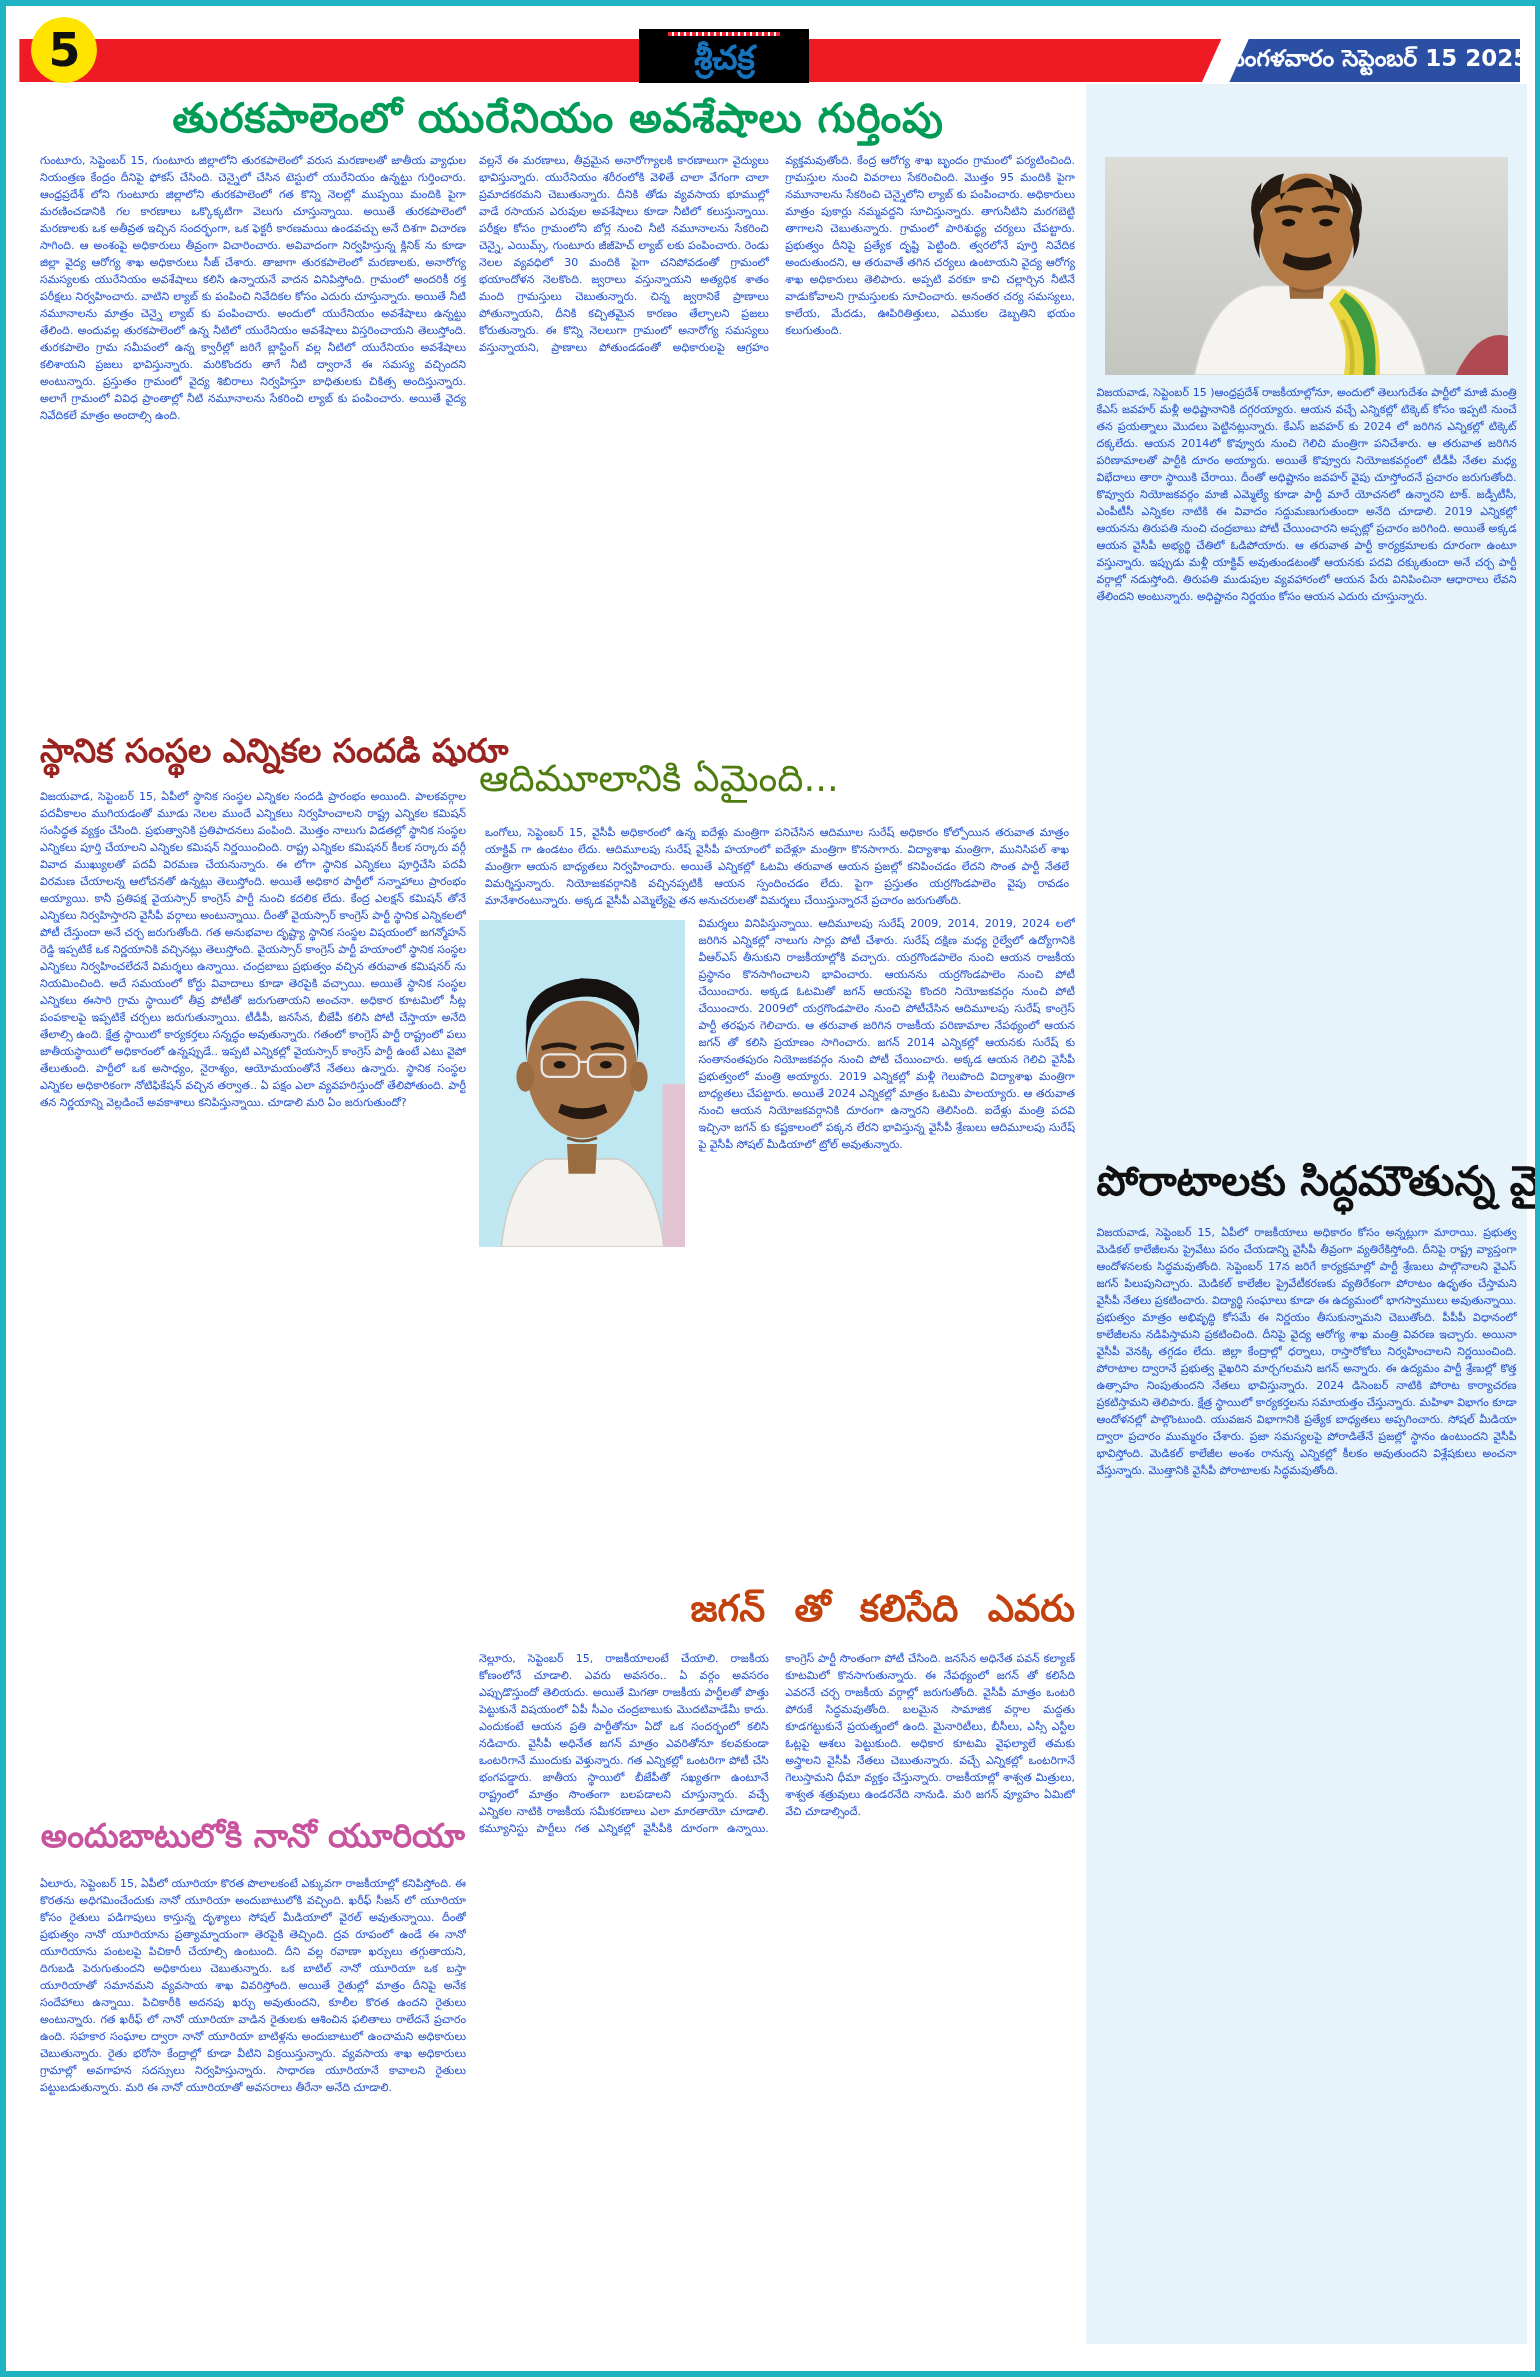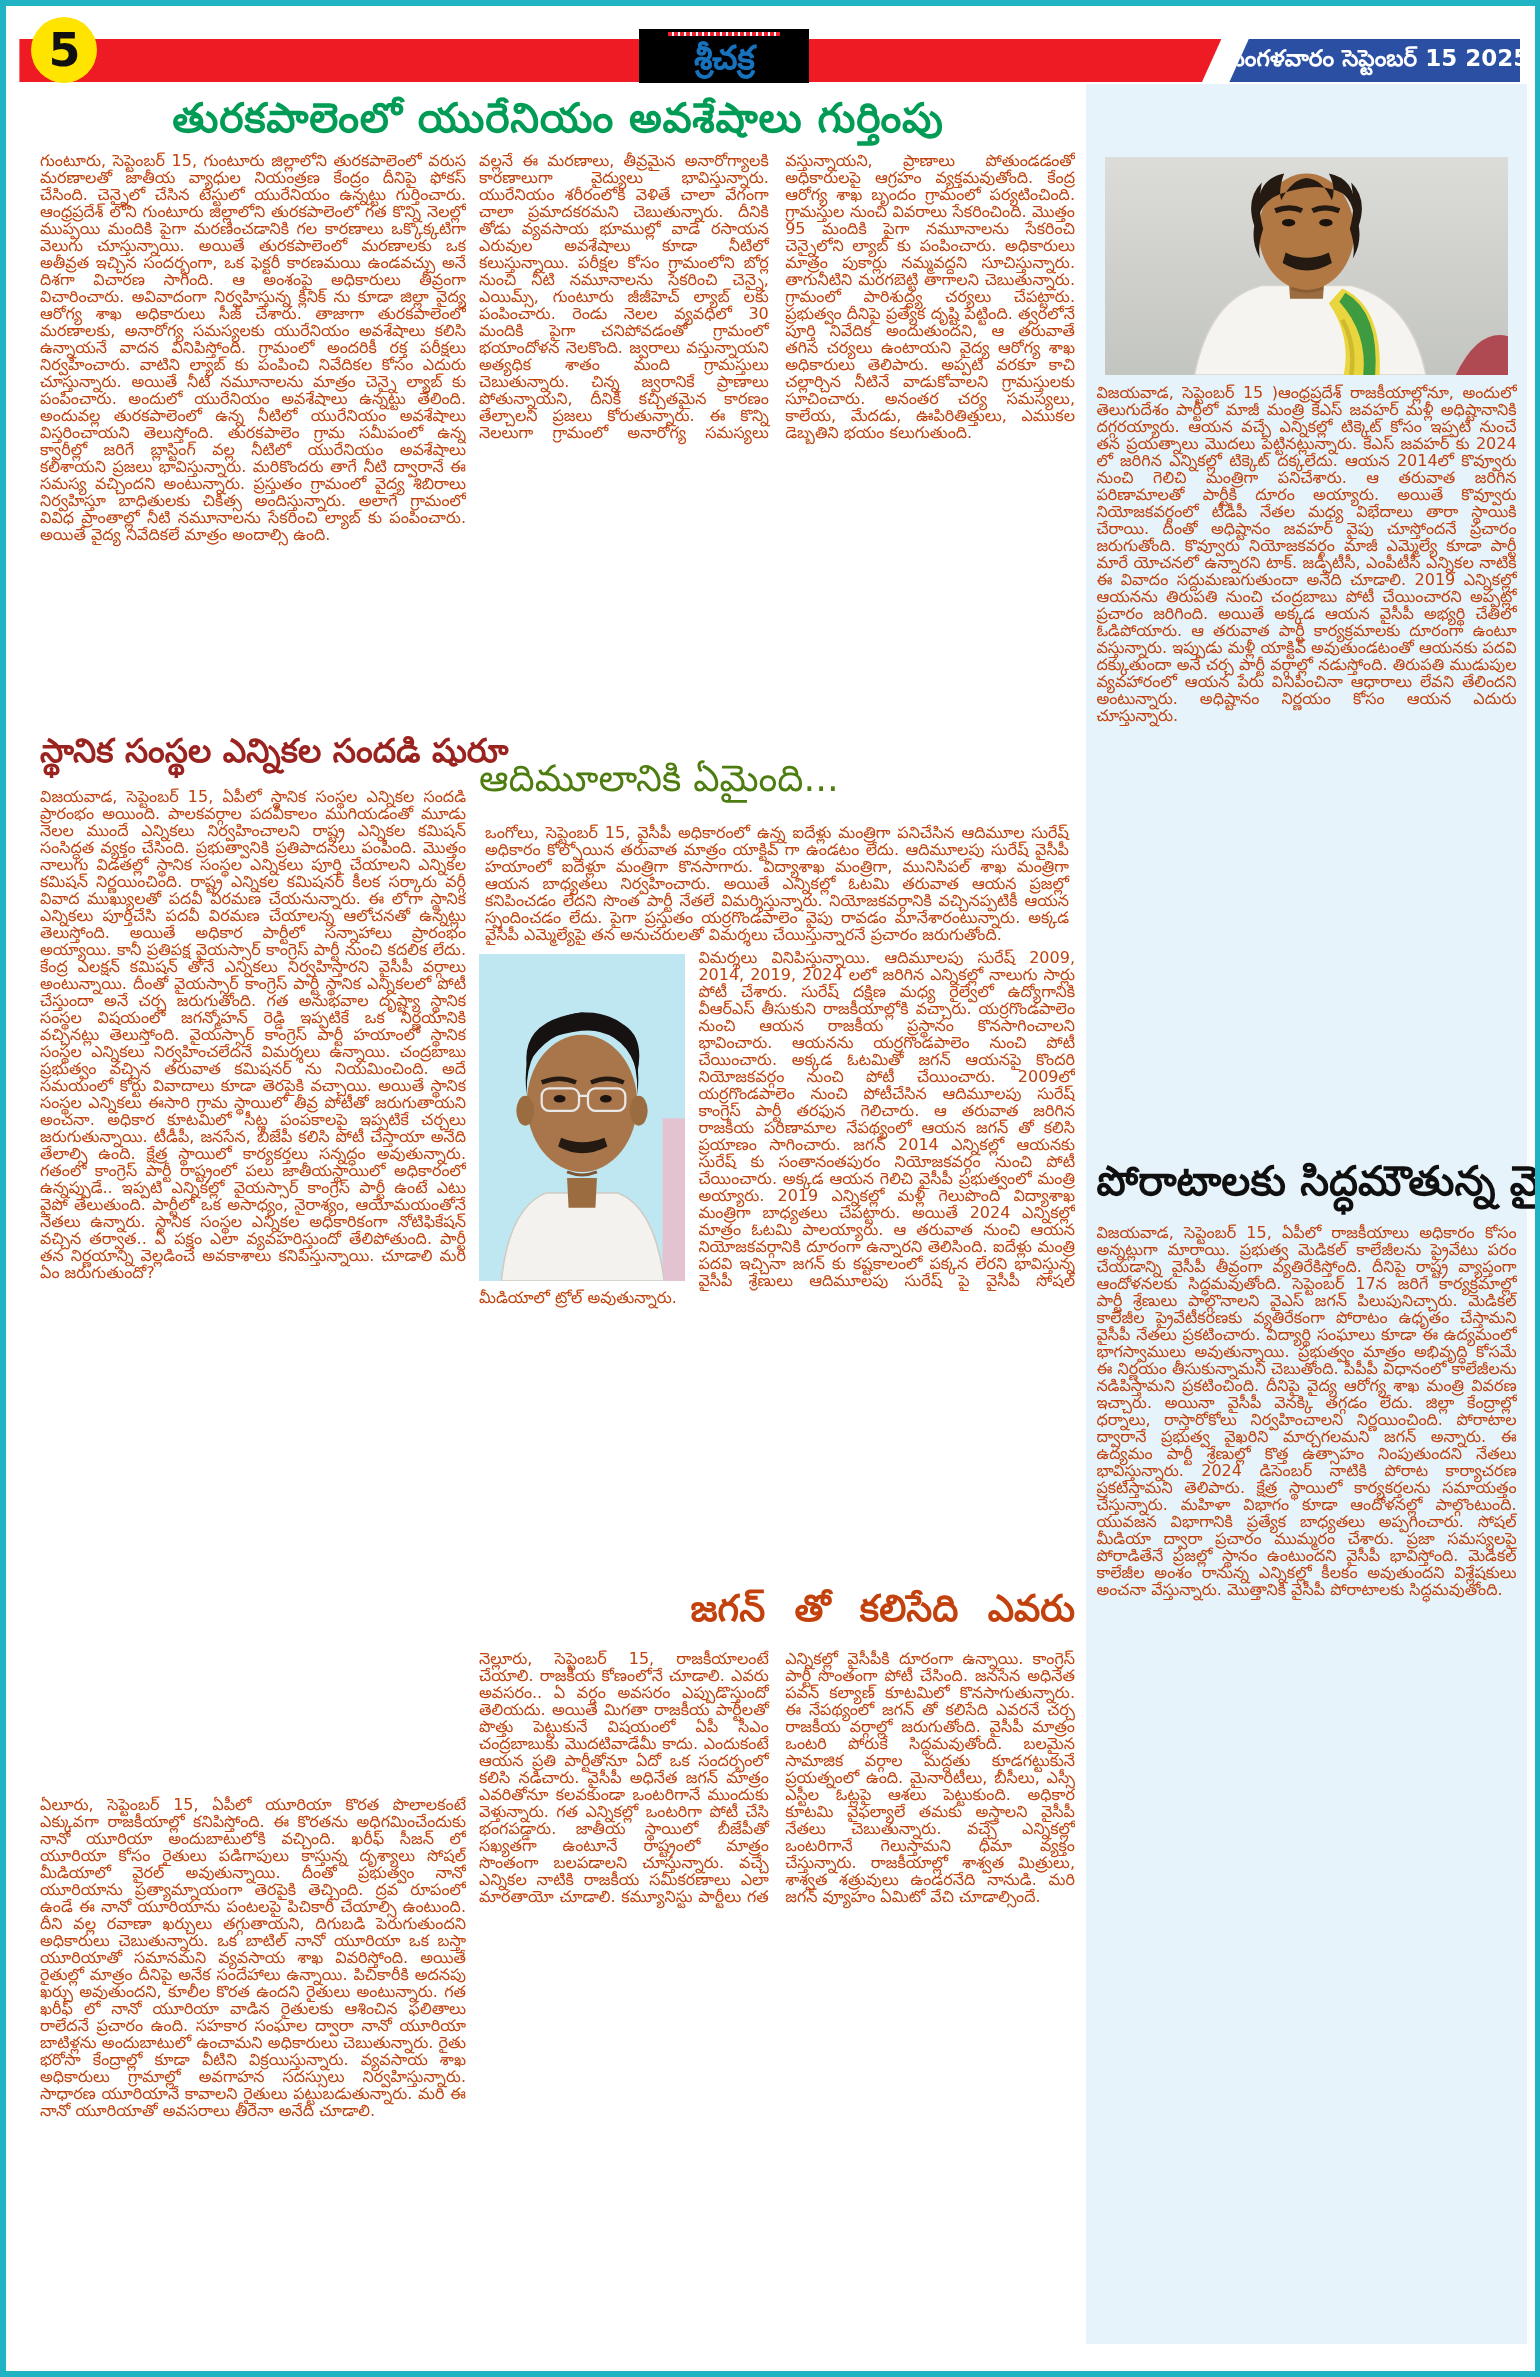--- a/index.html
+++ b/index.html
@@ -22,21 +22,21 @@
   .logo-box{position:absolute;left:620px;top:-10.4px;width:170px;height:54px;background:#000000;
     display:flex;flex-direction:column;align-items:center;justify-content:flex-start;padding-top:1.5px;box-sizing:border-box;}
   .logo-microtext{width:112px;height:4.5px;margin-top:1.5px;
     background:repeating-linear-gradient(90deg,#e23 0 3.7px,#fff 3.7px 6px);}
   .logo-text{font-size:33px;font-weight:bold;color:#1873bd;line-height:43px;
     text-shadow:0 0 0.7px #0c5fa8;}
   
   .main-headline{position:absolute;left:30px;top:88px;width:1044px;text-align:center;
     font-size:41px;font-weight:bold;color:#009c55;letter-spacing:0.7px;white-space:nowrap;}
   
-  .bodytext{font-size:16px;line-height:17px;text-align:justify;color:#c2410c;overflow:hidden;}
+  .bodytext{font-size:11px;line-height:17px;text-align:justify;color:#1d4ed8;overflow:hidden;}
   
   .col1{position:absolute;left:34px;top:146px;width:426px;}
   .uranium-col1{height:561px;}
   .local-heading{margin:18px 0 10.4px 0;text-align:center;font-size:33px;font-weight:bold;color:#9b231f;white-space:nowrap;}
   .local-body{height:1008px;}
   .nano-heading{margin:19.4px 0 12px 0;text-align:center;font-size:33px;font-weight:bold;color:#c8549f;white-space:nowrap;}
   .nano-body{height:417px;}
   
   .middle{position:absolute;left:473px;top:146px;width:596px;}
   .uranium-col2{height:587px;column-count:2;column-gap:16.4px;}
@@ -72,20 +72,21 @@
       <div class="logo-text">శ్రీచక్ర</div>
     </div>
   </div>
 
   <div class="main-headline">తురకపాలెంలో యురేనియం అవశేషాలు గుర్తింపు</div>
 
   <div class="col1">
     <div class="bodytext uranium-col1">గుంటూరు, సెప్టెంబర్ 15, గుంటూరు జిల్లాలోని తురకపాలెంలో వరుస మరణాలతో జాతీయ వ్యాధుల నియంత్రణ కేంద్రం దీనిపై ఫోకస్ చేసింది. చెన్నైలో చేసిన టెస్టులో యురేనియం ఉన్నట్టు గుర్తించారు. ఆంధ్రప్రదేశ్ లోని గుంటూరు జిల్లాలోని తురకపాలెంలో గత కొన్ని నెలల్లో ముప్పయి మందికి పైగా మరణించడానికి గల కారణాలు ఒక్కొక్కటిగా వెలుగు చూస్తున్నాయి. అయితే తురకపాలెంలో మరణాలకు ఒక అతీవ్రత ఇచ్చిన సందర్భంగా, ఒక ఫెక్టరీ కారణమయి ఉండవచ్చు అనే దిశగా విచారణ సాగింది. ఆ అంశంపై అధికారులు తీవ్రంగా విచారించారు. అవివాదంగా నిర్వహిస్తున్న క్లినిక్ ను కూడా జిల్లా వైద్య ఆరోగ్య శాఖ అధికారులు సీజ్ చేశారు. తాజాగా తురకపాలెంలో మరణాలకు, అనారోగ్య సమస్యలకు యురేనియం అవశేషాలు కలిసి ఉన్నాయనే వాదన వినిపిస్తోంది. గ్రామంలో అందరికీ రక్త పరీక్షలు నిర్వహించారు. వాటిని ల్యాబ్ కు పంపించి నివేదికల కోసం ఎదురు చూస్తున్నారు. అయితే నీటి నమూనాలను మాత్రం చెన్నై ల్యాబ్ కు పంపించారు. అందులో యురేనియం అవశేషాలు ఉన్నట్టు తేలింది. అందువల్ల తురకపాలెంలో ఉన్న నీటిలో యురేనియం అవశేషాలు విస్తరించాయని తెలుస్తోంది. తురకపాలెం గ్రామ సమీపంలో ఉన్న క్వారీల్లో జరిగే బ్లాస్టింగ్ వల్ల నీటిలో యురేనియం అవశేషాలు కలిశాయని ప్రజలు భావిస్తున్నారు. మరికొందరు తాగే నీటి ద్వారానే ఈ సమస్య వచ్చిందని అంటున్నారు. ప్రస్తుతం గ్రామంలో వైద్య శిబిరాలు నిర్వహిస్తూ బాధితులకు చికిత్స అందిస్తున్నారు. అలాగే గ్రామంలో వివిధ ప్రాంతాల్లో నీటి నమూనాలను సేకరించి ల్యాబ్ కు పంపించారు. అయితే వైద్య నివేదికలే మాత్రం అందాల్సి ఉంది.</div>
     <div class="local-heading">స్థానిక సంస్థల ఎన్నికల సందడి షురూ</div>
     <div class="bodytext local-body">విజయవాడ, సెప్టెంబర్ 15, ఏపీలో స్థానిక సంస్థల ఎన్నికల సందడి ప్రారంభం అయింది. పాలకవర్గాల పదవీకాలం ముగియడంతో మూడు నెలల ముందే ఎన్నికలు నిర్వహించాలని రాష్ట్ర ఎన్నికల కమిషన్ సంసిద్ధత వ్యక్తం చేసింది. ప్రభుత్వానికి ప్రతిపాదనలు పంపింది. మొత్తం నాలుగు విడతల్లో స్థానిక సంస్థల ఎన్నికలు పూర్తి చేయాలని ఎన్నికల కమిషన్ నిర్ణయించింది. రాష్ట్ర ఎన్నికల కమిషనర్ కీలక సర్కారు వర్గీ వివాద ముఖ్యులతో పదవీ విరమణ చేయనున్నారు. ఈ లోగా స్థానిక ఎన్నికలు పూర్తిచేసి పదవీ విరమణ చేయాలన్న ఆలోచనతో ఉన్నట్లు తెలుస్తోంది. అయితే అధికార పార్టీలో సన్నాహాలు ప్రారంభం అయ్యాయి. కానీ ప్రతిపక్ష వైయస్సార్ కాంగ్రెస్ పార్టీ నుంచి కదలిక లేదు. కేంద్ర ఎలక్షన్ కమిషన్ తోనే ఎన్నికలు నిర్వహిస్తారని వైసీపీ వర్గాలు అంటున్నాయి. దీంతో వైయస్సార్ కాంగ్రెస్ పార్టీ స్థానిక ఎన్నికలలో పోటీ చేస్తుందా అనే చర్చ జరుగుతోంది. గత అనుభవాల దృష్ట్యా స్థానిక సంస్థల విషయంలో జగన్మోహన్ రెడ్డి ఇప్పటికే ఒక నిర్ణయానికి వచ్చినట్లు తెలుస్తోంది. వైయస్సార్ కాంగ్రెస్ పార్టీ హయాంలో స్థానిక సంస్థల ఎన్నికలు నిర్వహించలేదనే విమర్శలు ఉన్నాయి. చంద్రబాబు ప్రభుత్వం వచ్చిన తరువాత కమిషనర్ ను నియమించింది. అదే సమయంలో కోర్టు వివాదాలు కూడా తెరపైకి వచ్చాయి. అయితే స్థానిక సంస్థల ఎన్నికలు ఈసారి గ్రామ స్థాయిలో తీవ్ర పోటీతో జరుగుతాయని అంచనా. అధికార కూటమిలో సీట్ల పంపకాలపై ఇప్పటికే చర్చలు జరుగుతున్నాయి. టీడీపీ, జనసేన, బీజేపీ కలిసి పోటీ చేస్తాయా అనేది తేలాల్సి ఉంది. క్షేత్ర స్థాయిలో కార్యకర్తలు సన్నద్ధం అవుతున్నారు. గతంలో కాంగ్రెస్ పార్టీ రాష్ట్రంలో పలు జాతీయస్థాయిలో అధికారంలో ఉన్నప్పుడే.. ఇప్పటి ఎన్నికల్లో వైయస్సార్ కాంగ్రెస్ పార్టీ ఉంటే ఎటు వైపో తేలుతుంది. పార్టీలో ఒక అసాధ్యం, నైరాశ్యం, ఆయోమయంతోనే నేతలు ఉన్నారు. స్థానిక సంస్థల ఎన్నికల అధికారికంగా నోటిఫికేషన్ వచ్చిన తర్వాత.. ఏ పక్షం ఎలా వ్యవహరిస్తుందో తేలిపోతుంది. పార్టీ తన నిర్ణయాన్ని వెల్లడించే అవకాశాలు కనిపిస్తున్నాయి. చూడాలి మరి ఏం జరుగుతుందో?</div>
+    <div class="nano-heading">అందుబాటులోకి నానో యూరియా</div>
     <div class="bodytext nano-body">ఏలూరు, సెప్టెంబర్ 15, ఏపీలో యూరియా కొరత పొలాలకంటే ఎక్కువగా రాజకీయాల్లో కనిపిస్తోంది. ఈ కొరతను అధిగమించేందుకు నానో యూరియా అందుబాటులోకి వచ్చింది. ఖరీఫ్ సీజన్ లో యూరియా కోసం రైతులు పడిగాపులు కాస్తున్న దృశ్యాలు సోషల్ మీడియాలో వైరల్ అవుతున్నాయి. దీంతో ప్రభుత్వం నానో యూరియాను ప్రత్యామ్నాయంగా తెరపైకి తెచ్చింది. ద్రవ రూపంలో ఉండే ఈ నానో యూరియాను పంటలపై పిచికారీ చేయాల్సి ఉంటుంది. దీని వల్ల రవాణా ఖర్చులు తగ్గుతాయని, దిగుబడి పెరుగుతుందని అధికారులు చెబుతున్నారు. ఒక బాటిల్ నానో యూరియా ఒక బస్తా యూరియాతో సమానమని వ్యవసాయ శాఖ వివరిస్తోంది. అయితే రైతుల్లో మాత్రం దీనిపై అనేక సందేహాలు ఉన్నాయి. పిచికారీకి అదనపు ఖర్చు అవుతుందని, కూలీల కొరత ఉందని రైతులు అంటున్నారు. గత ఖరీఫ్ లో నానో యూరియా వాడిన రైతులకు ఆశించిన ఫలితాలు రాలేదనే ప్రచారం ఉంది. సహకార సంఘాల ద్వారా నానో యూరియా బాటిళ్లను అందుబాటులో ఉంచామని అధికారులు చెబుతున్నారు. రైతు భరోసా కేంద్రాల్లో కూడా వీటిని విక్రయిస్తున్నారు. వ్యవసాయ శాఖ అధికారులు గ్రామాల్లో అవగాహన సదస్సులు నిర్వహిస్తున్నారు. సాధారణ యూరియానే కావాలని రైతులు పట్టుబడుతున్నారు. మరి ఈ నానో యూరియాతో అవసరాలు తీరేనా అనేది చూడాలి.</div>
   </div>
 
   <div class="middle">
     <div class="bodytext uranium-col2">వల్లనే ఈ మరణాలు, తీవ్రమైన అనారోగ్యాలకి కారణాలుగా వైద్యులు భావిస్తున్నారు. యురేనియం శరీరంలోకి వెళితే చాలా వేగంగా చాలా ప్రమాదకరమని చెబుతున్నారు. దీనికి తోడు వ్యవసాయ భూముల్లో వాడే రసాయన ఎరువుల అవశేషాలు కూడా నీటిలో కలుస్తున్నాయి. పరీక్షల కోసం గ్రామంలోని బోర్ల నుంచి నీటి నమూనాలను సేకరించి చెన్నై, ఎయిమ్స్, గుంటూరు జీజీహెచ్ ల్యాబ్ లకు పంపించారు. రెండు నెలల వ్యవధిలో 30 మందికి పైగా చనిపోవడంతో గ్రామంలో భయాందోళన నెలకొంది. జ్వరాలు వస్తున్నాయని అత్యధిక శాతం మంది గ్రామస్తులు చెబుతున్నారు. చిన్న జ్వరానికే ప్రాణాలు పోతున్నాయని, దీనికి కచ్చితమైన కారణం తేల్చాలని ప్రజలు కోరుతున్నారు. ఈ కొన్ని నెలలుగా గ్రామంలో అనారోగ్య సమస్యలు వస్తున్నాయని, ప్రాణాలు పోతుండడంతో అధికారులపై ఆగ్రహం వ్యక్తమవుతోంది. కేంద్ర ఆరోగ్య శాఖ బృందం గ్రామంలో పర్యటించింది. గ్రామస్తుల నుంచి వివరాలు సేకరించింది. మొత్తం 95 మందికి పైగా నమూనాలను సేకరించి చెన్నైలోని ల్యాబ్ కు పంపించారు. అధికారులు మాత్రం పుకార్లు నమ్మవద్దని సూచిస్తున్నారు. తాగునీటిని మరగబెట్టి తాగాలని చెబుతున్నారు. గ్రామంలో పారిశుద్ధ్య చర్యలు చేపట్టారు. ప్రభుత్వం దీనిపై ప్రత్యేక దృష్టి పెట్టింది. త్వరలోనే పూర్తి నివేదిక అందుతుందని, ఆ తరువాతే తగిన చర్యలు ఉంటాయని వైద్య ఆరోగ్య శాఖ అధికారులు తెలిపారు. అప్పటి వరకూ కాచి చల్లార్చిన నీటినే వాడుకోవాలని గ్రామస్తులకు సూచించారు. అనంతర చర్య సమస్యలు, కాలేయ, మేదడు, ఊపిరితిత్తులు, ఎముకల డెబ్బతిని భయం కలుగుతుంది.</div>
 
     <div class="adimula-heading">ఆదిమూలానికి ఏమైంది...</div>
     <div class="bodytext adimula-body">
       <p class="para">ఒంగోలు, సెప్టెంబర్ 15, వైసీపీ అధికారంలో ఉన్న ఐదేళ్లు మంత్రిగా పనిచేసిన ఆదిమూల సురేష్ అధికారం కోల్పోయిన తరువాత మాత్రం యాక్టివ్ గా ఉండటం లేదు. ఆదిమూలపు సురేష్ వైసీపీ హయాంలో ఐదేళ్లూ మంత్రిగా కొనసాగారు. విద్యాశాఖ మంత్రిగా, మునిసిపల్ శాఖ మంత్రిగా ఆయన బాధ్యతలు నిర్వహించారు. అయితే ఎన్నికల్లో ఓటమి తరువాత ఆయన ప్రజల్లో కనిపించడం లేదని సొంత పార్టీ నేతలే విమర్శిస్తున్నారు. నియోజకవర్గానికి వచ్చినప్పటికీ ఆయన స్పందించడం లేదు. పైగా ప్రస్తుతం యర్రగొండపాలెం వైపు రావడం మానేశారంటున్నారు. అక్కడ వైసీపీ ఎమ్మెల్యేపై తన అనుచరులతో విమర్శలు చేయిస్తున్నారనే ప్రచారం జరుగుతోంది.</p>
       <div class="photo-suresh">

